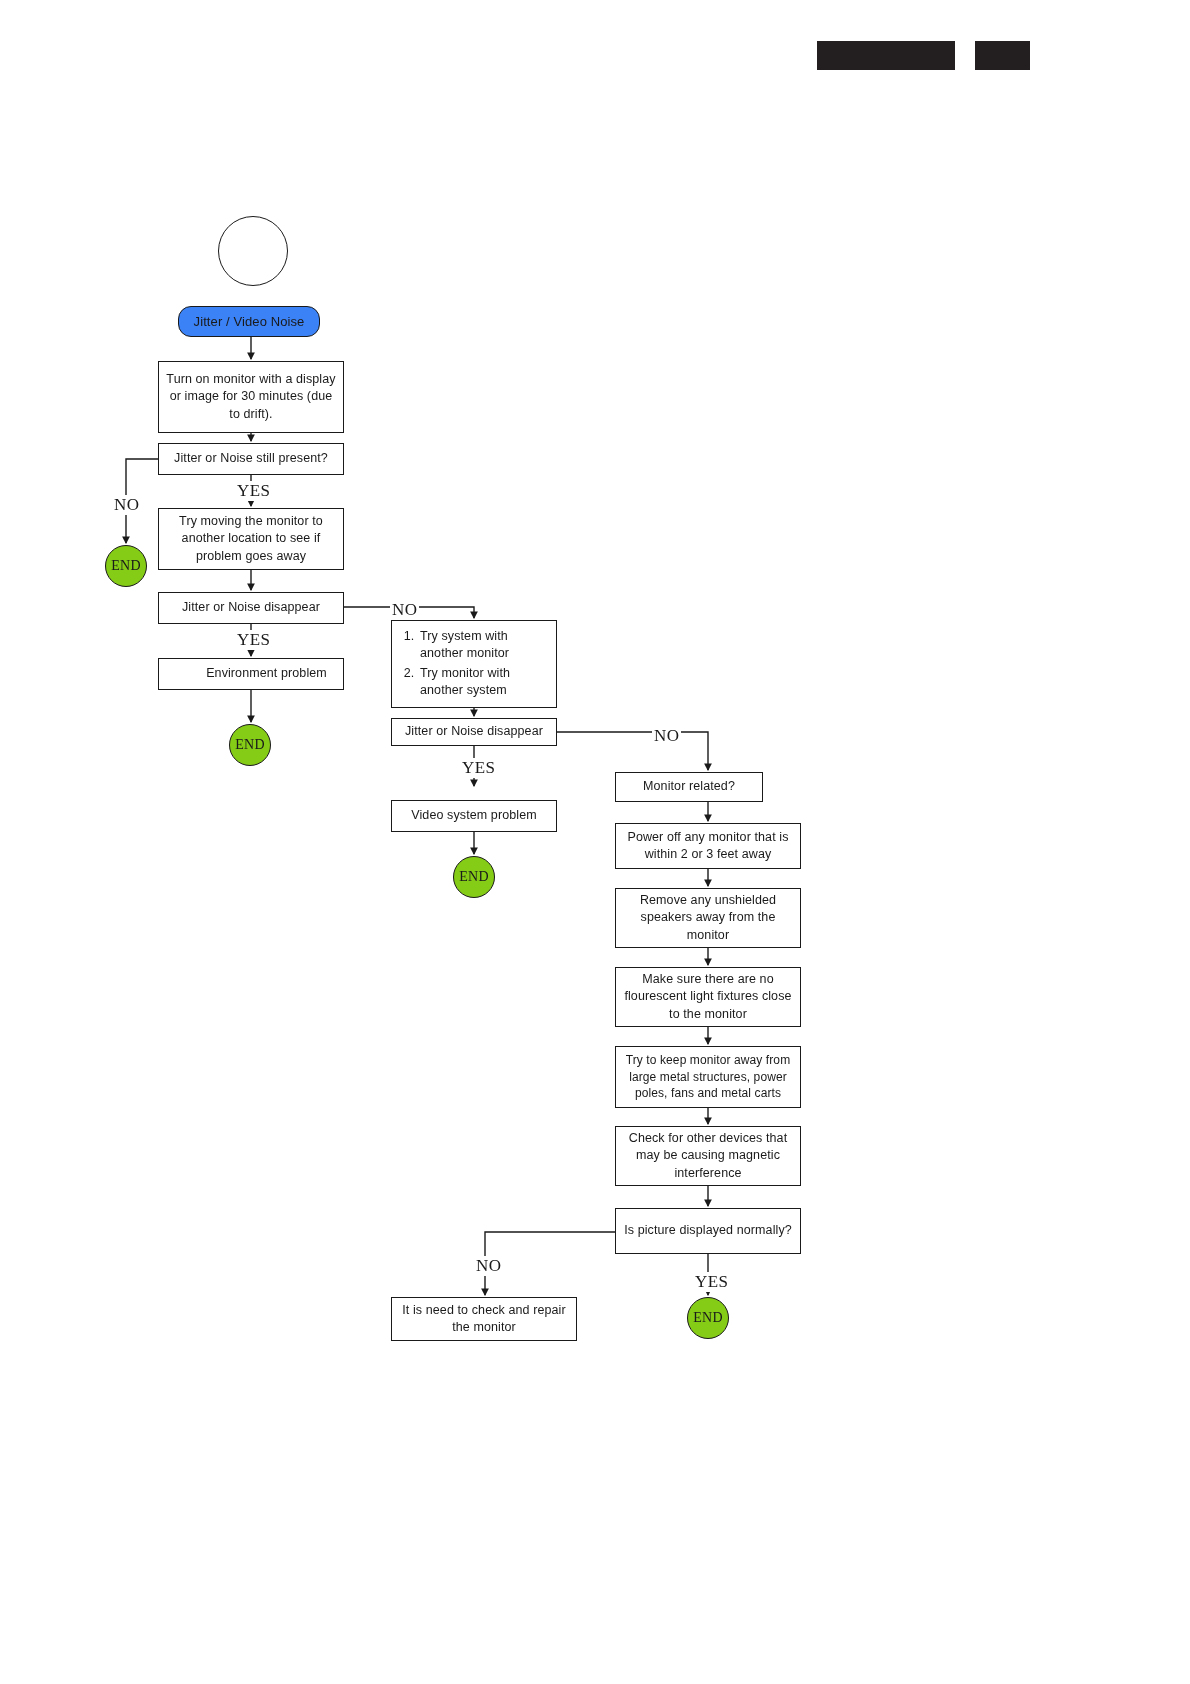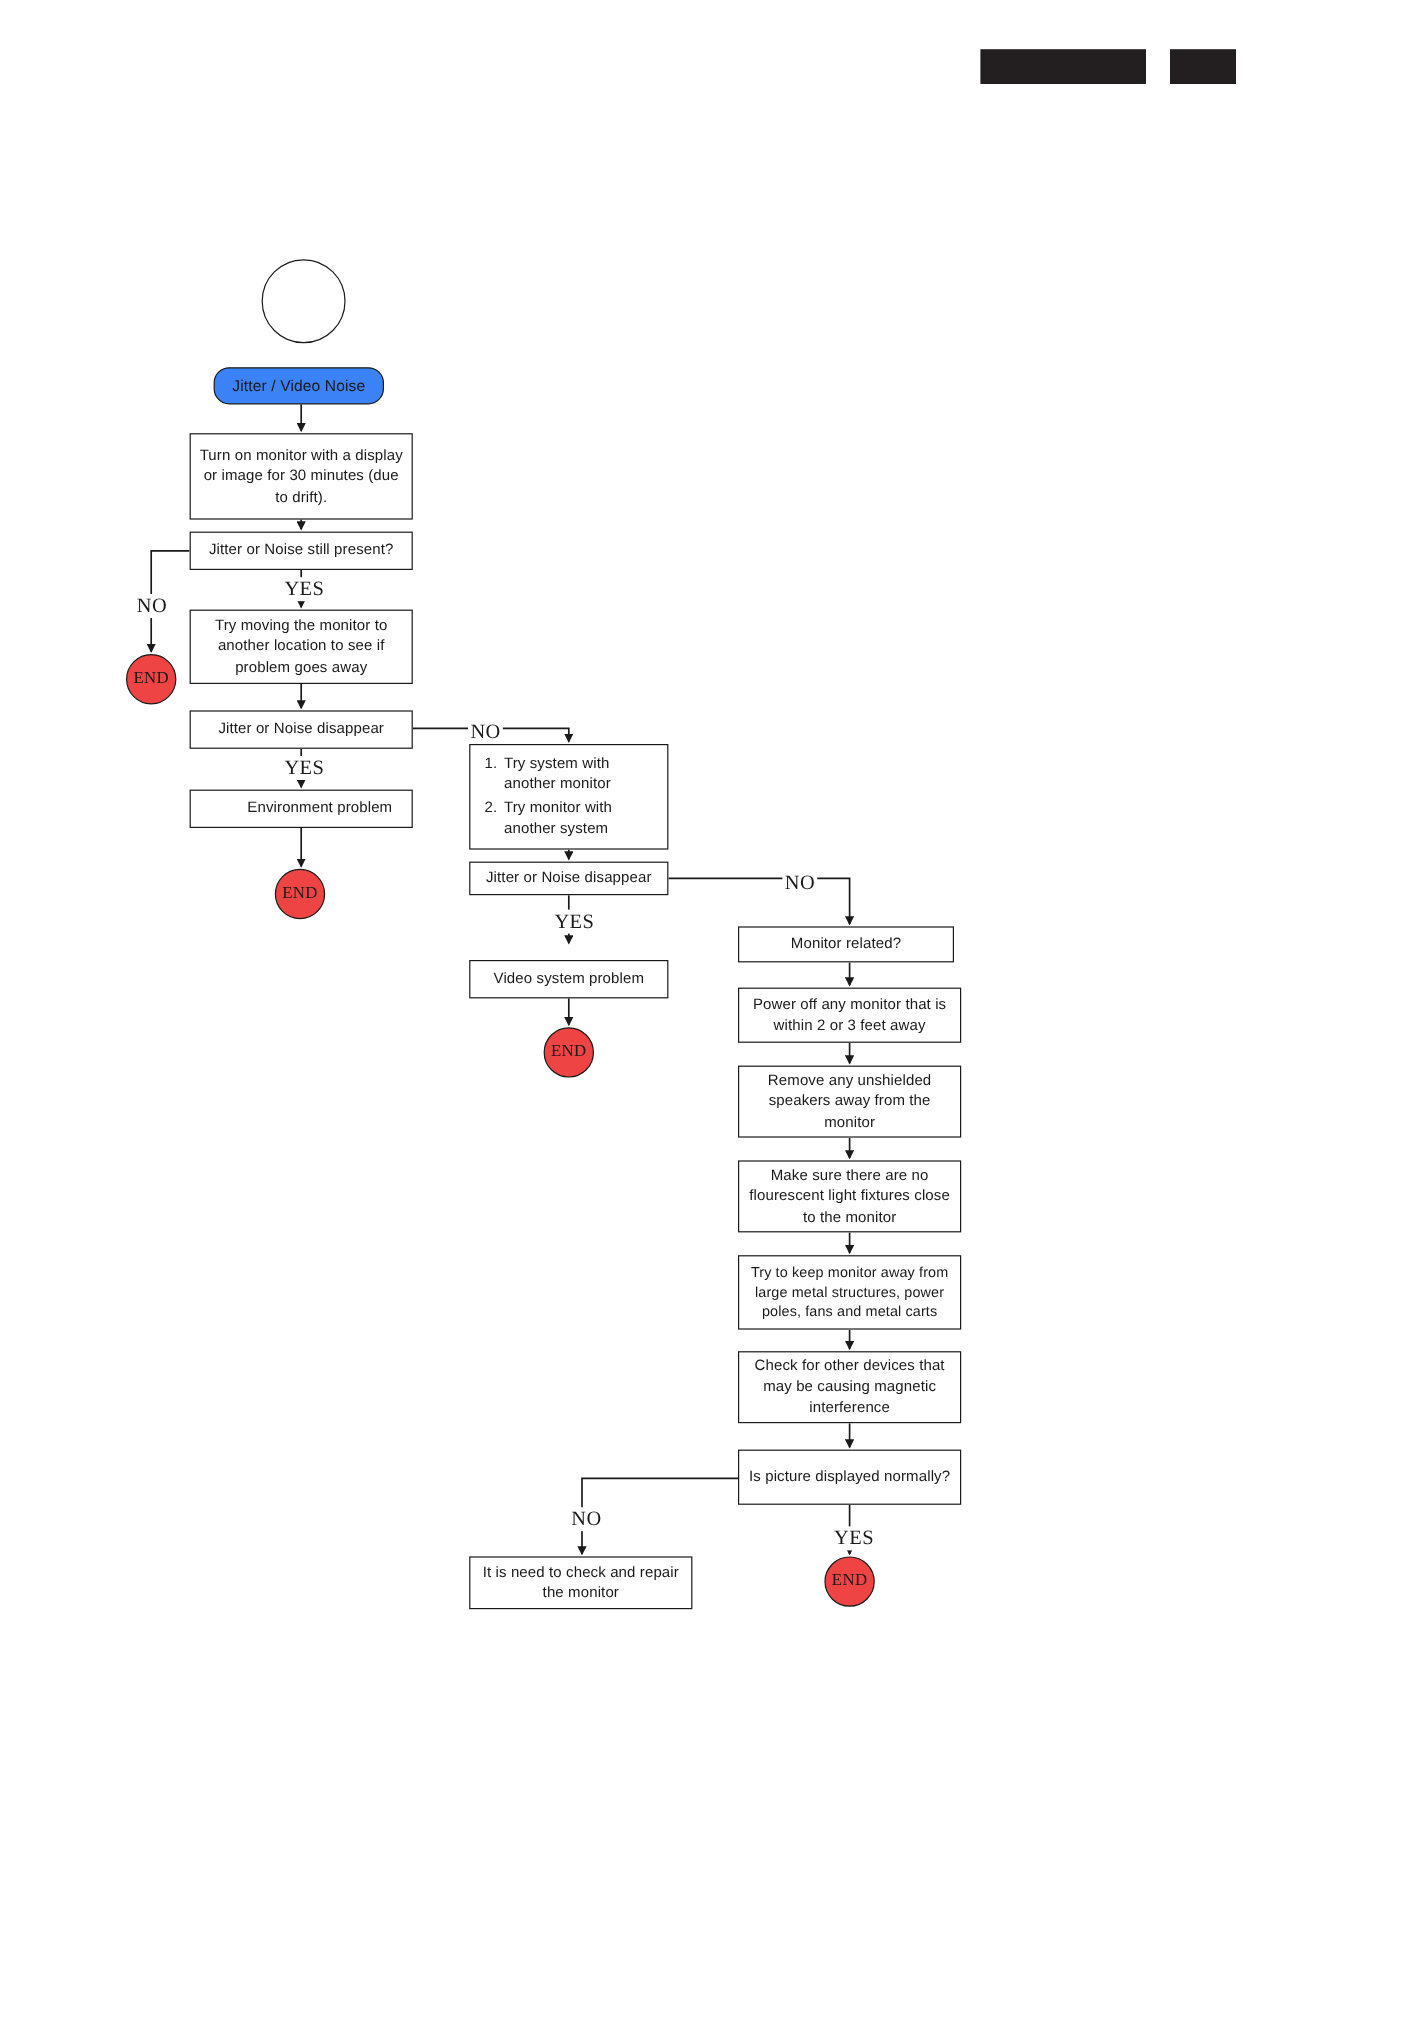--- a/index.html
+++ b/index.html
@@ -74,21 +74,21 @@
 
   .node.start-circle {
     border: 1.6px solid #1a1a1a;
     border-radius: 50%;
     background: #ffffff;
   }
 
   .node.end-circle {
     border: 1.5px solid #1a1a1a;
     border-radius: 50%;
-    background: #ef4444;
+    background: #84cc16;
     font-family: "Liberation Serif", serif;
     font-size: 14px;
     letter-spacing: 0.3px;
   }
 
   .node.list-box {
     display: block;
     padding: 7px 6px 7px 10px;
   }
   .list-box ol {
@@ -196,21 +196,21 @@
         <li>Try monitor with another system</li>
       </ol>
     </div>
 
     <div class="node decision" style="left:391px; top:718px; width:166px; height:28px;">Jitter or Noise disappear</div>
 
     <div class="node result" style="left:391px; top:800px; width:166px; height:32px;">Video system problem</div>
 
     <div class="node end-circle" style="left:453px; top:856px; width:42px; height:42px;">END</div>
 
-    <div class="node decision" style="left:615px; top:772px; width:180px; height:30px;">Monitor related?</div>
+    <div class="node decision" style="left:615px; top:772px; width:148px; height:30px;">Monitor related?</div>
 
     <div class="node process" style="left:615px; top:823px; width:186px; height:46px;">Power off any monitor that is within 2 or 3 feet away</div>
 
     <div class="node process" style="left:615px; top:888px; width:186px; height:60px;">Remove any unshielded speakers away from the monitor</div>
 
     <div class="node process" style="left:615px; top:967px; width:186px; height:60px;">Make sure there are no flourescent light fixtures close to the monitor</div>
 
     <div class="node process" style="left:615px; top:1126px; width:186px; height:60px;">Check for other devices that may be causing magnetic interference</div>
 
     <div class="node process" style="left:615px; top:1046px; width:186px; height:62px; font-size:12px;">Try to keep monitor away from large metal structures, power poles, fans and metal carts</div>

